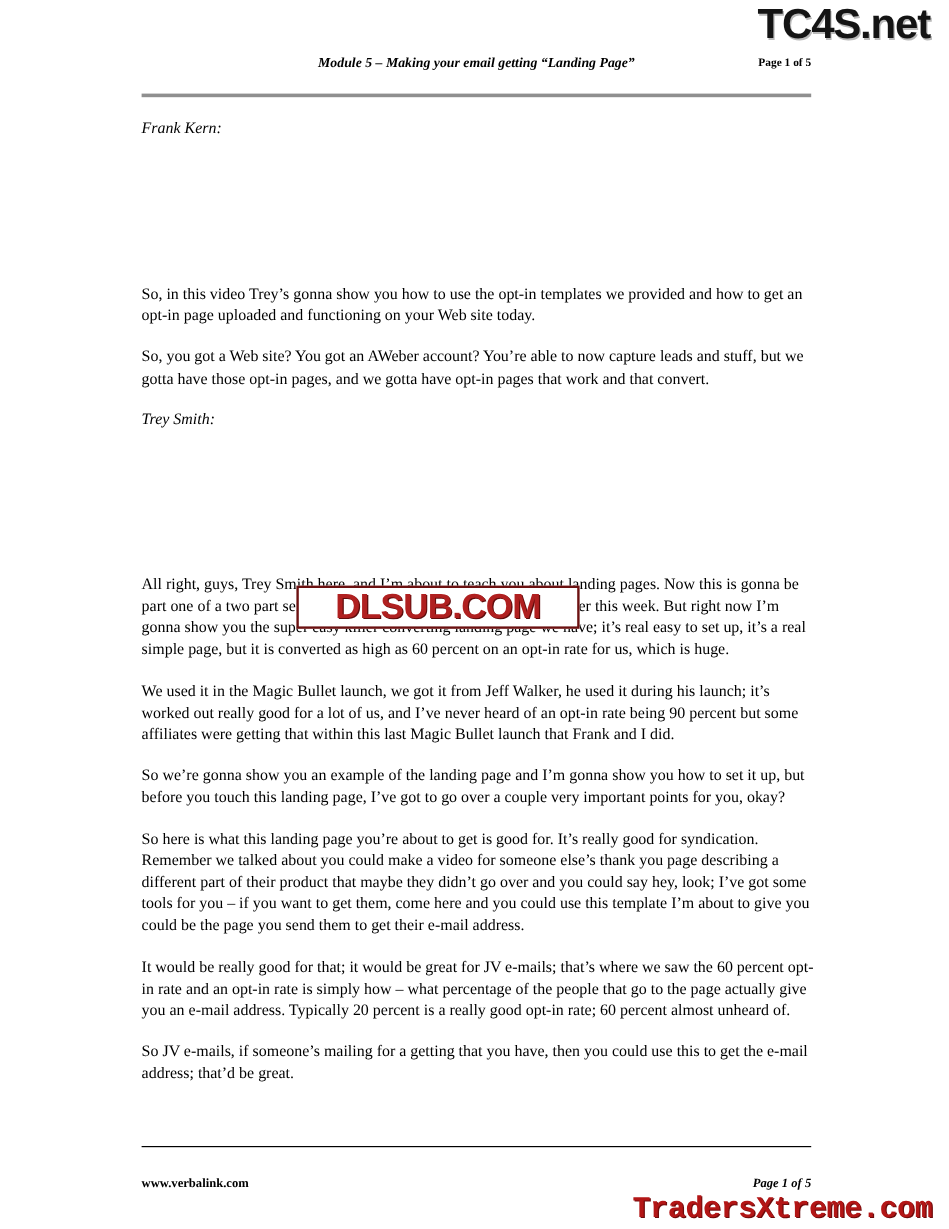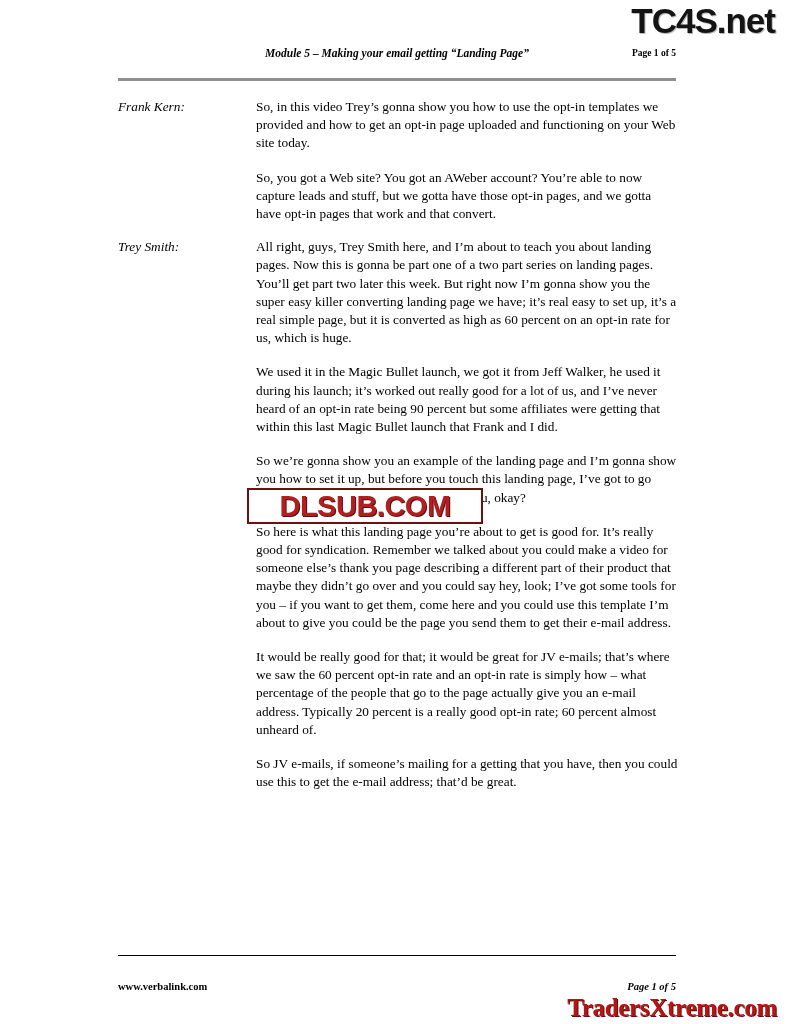--- a/index.html
+++ b/index.html
@@ -75,20 +75,21 @@
     top: 98px;
     left: 118px;
     width: 560px;
     font-size: 13.3px;
     line-height: 18.2px;
     color: #000;
   }
   .row {
     display: flex;
     margin-bottom: 15px;
+    flex-direction: column;
   }
   .speaker {
     width: 138px;
     flex: 0 0 138px;
     font-style: italic;
     font-size: 13.3px;
     line-height: 18.2px;
     white-space: nowrap;
   }
   .paras {
@@ -155,21 +156,21 @@
   .footer-right {
     position: absolute;
     right: 0;
     top: 0;
     font-style: italic;
   }
   .wm-bottom {
     position: absolute;
     bottom: 2px;
     right: 14px;
-    font-family: Liberation Serif, serif;
+    font-family: Liberation Mono, monospace;
     font-weight: bold;
     font-size: 25px;
     line-height: 28px;
     color: #b31616;
     letter-spacing: -0.3px;
     text-shadow: 1px 1px 0 #6d0b0b;
   }
 </style>
 </head>
 <body>

